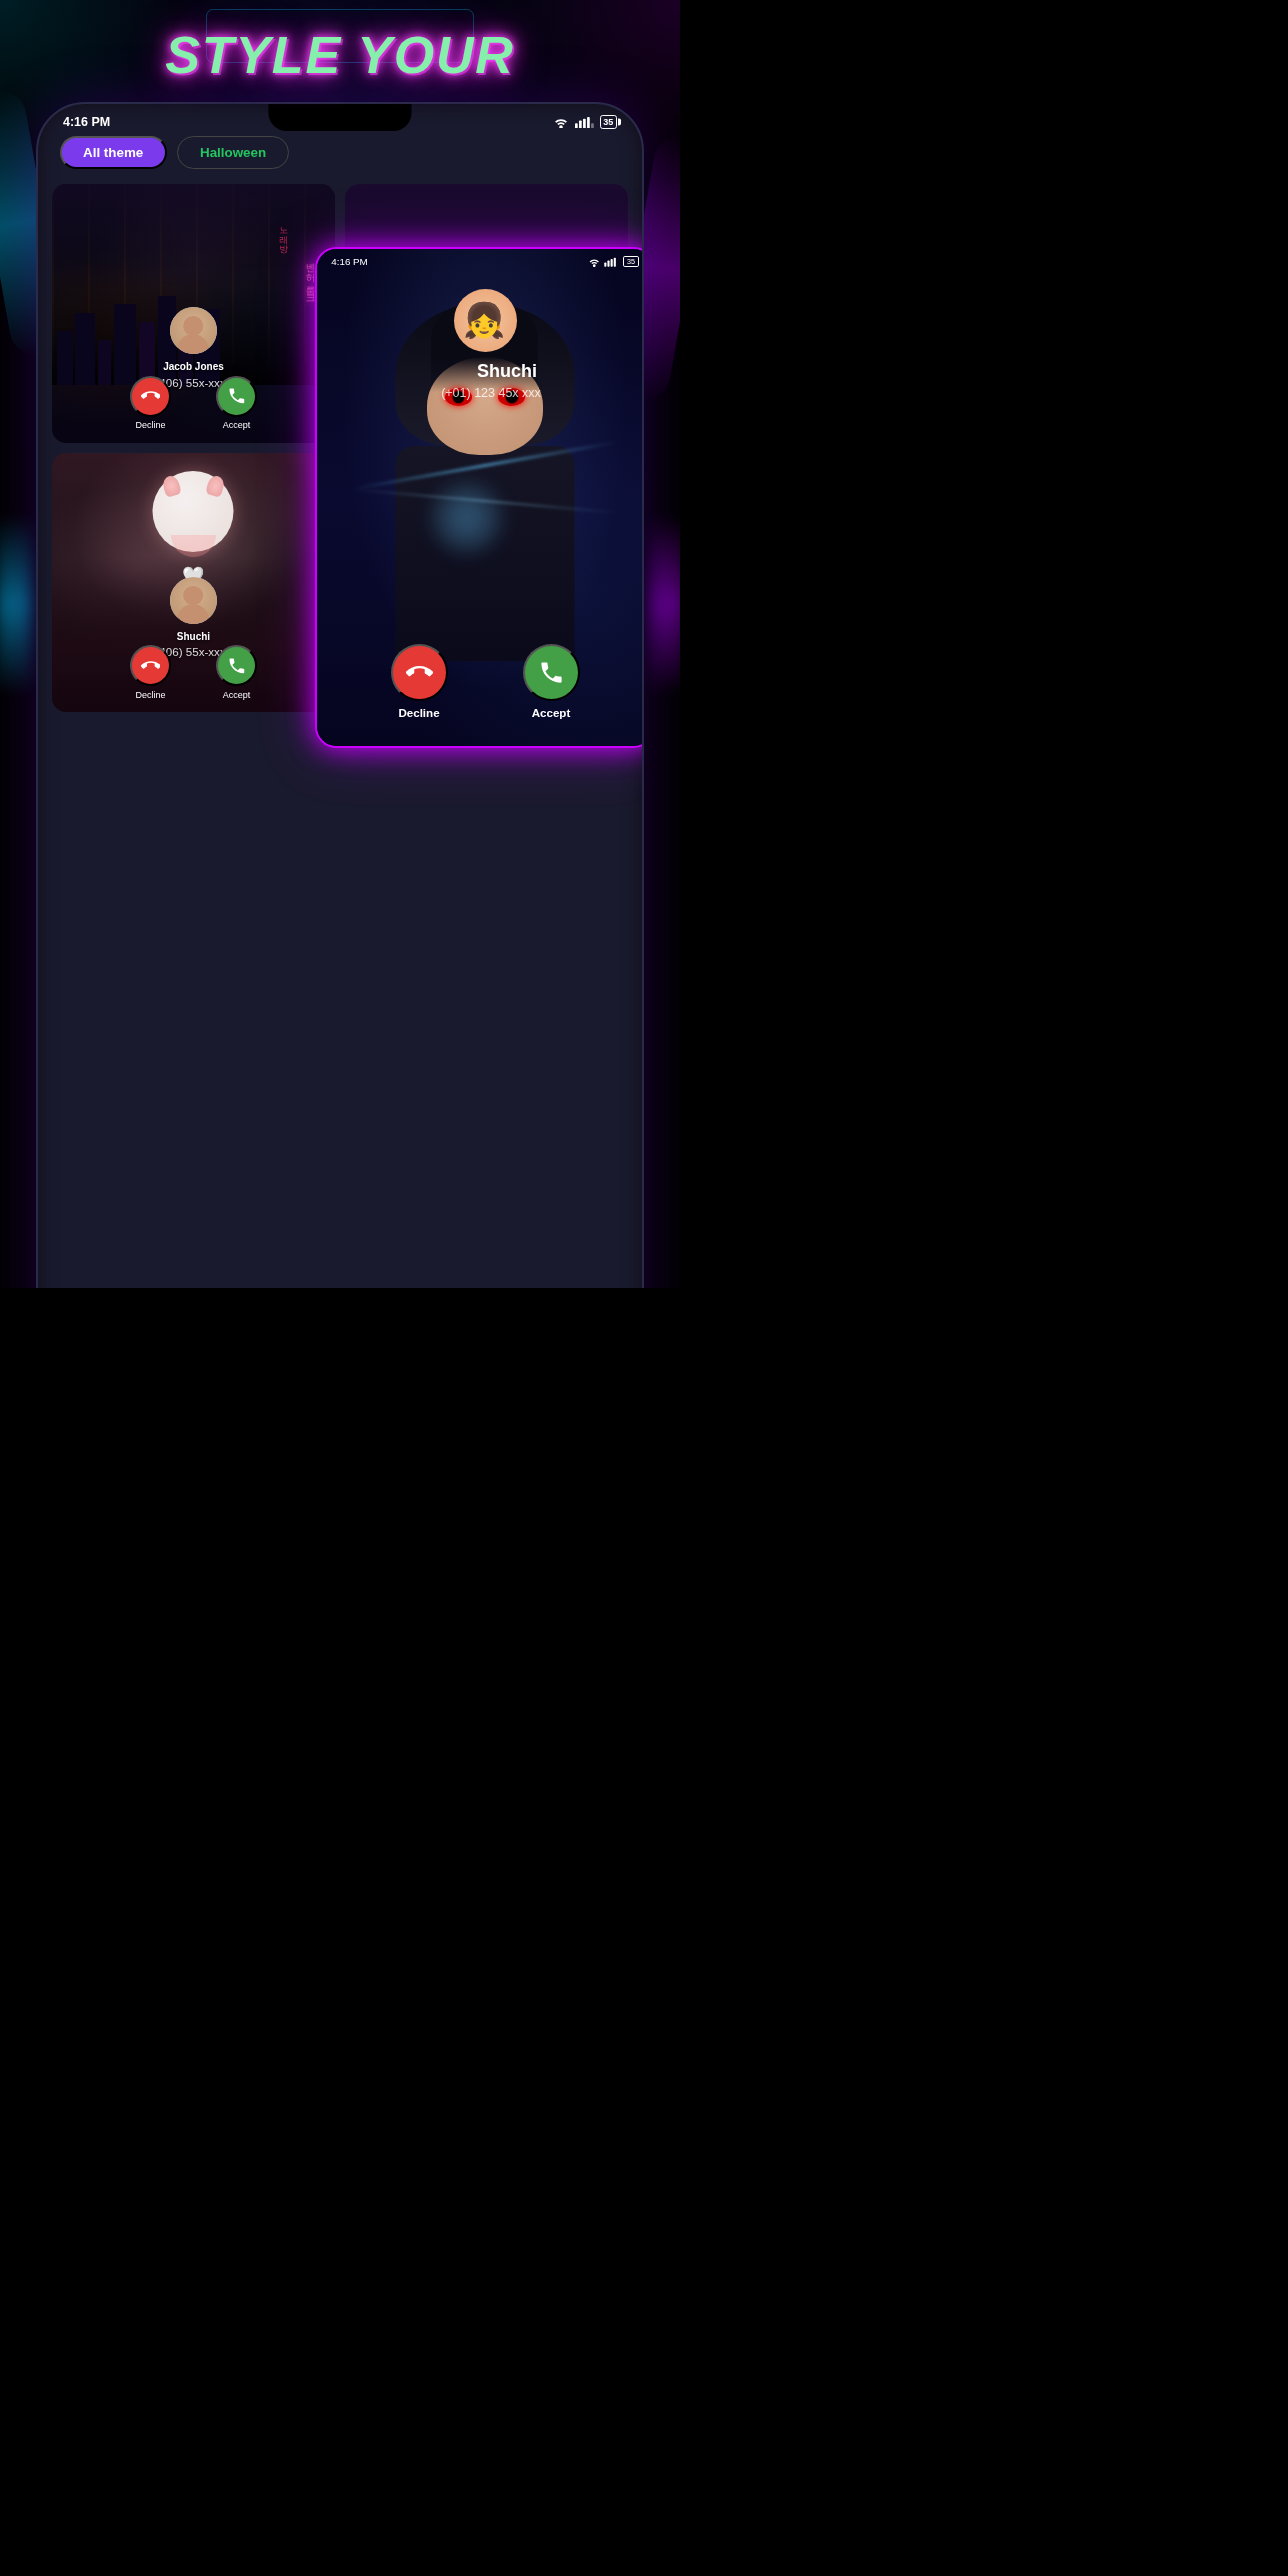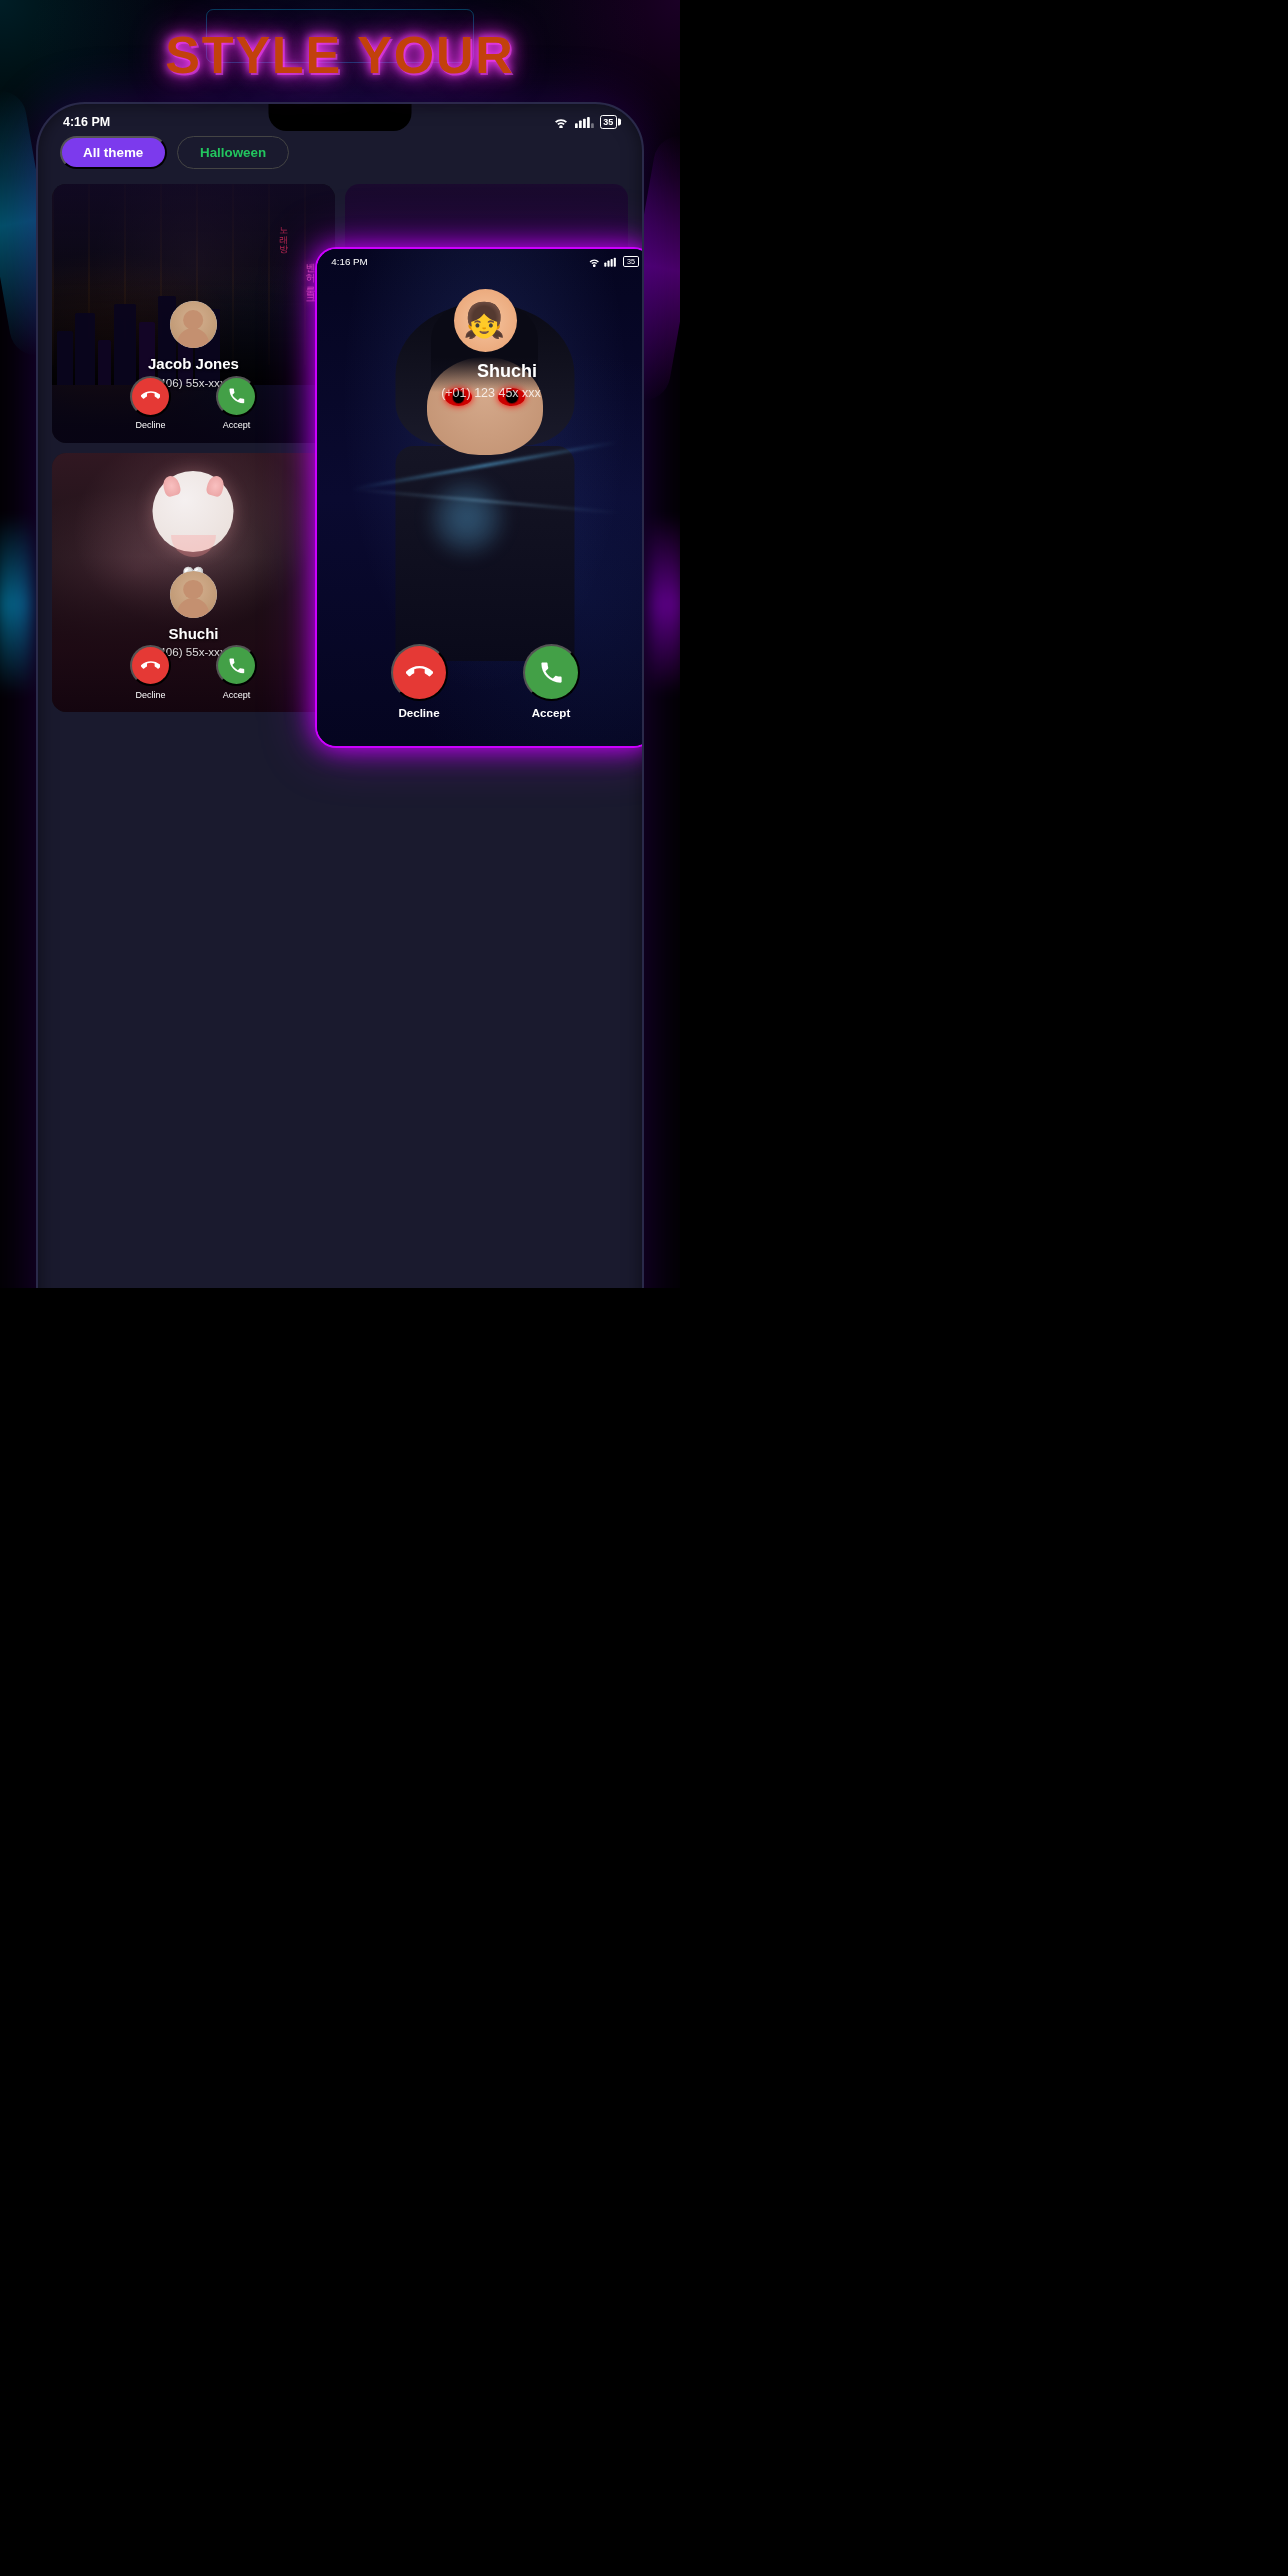--- a/index.html
+++ b/index.html
@@ -68,26 +68,27 @@
       z-index: 10;
       text-align: center;
       padding-top: 27px;
       padding-bottom: 18px;
     }
 
     .title-text {
       font-size: 52px;
       font-weight: 900;
       line-height: 1.1;
-      color: #c2410c;
+      color: #86efac;
       text-shadow:
         0 0 9px #ff40ff,
         0 0 18px #ff40ff,
         0 0 36px #cc00cc,
         1.8px 1.8px 0 rgba(255,100,255,0.5);
+      font-style: italic;
       letter-spacing: 1.8px;
     }
 
     
     .phone-container {
       position: relative;
       z-index: 5;
       margin: 0 auto;
       width: 608px;
       height: 1336px;
@@ -263,21 +264,21 @@
 
     .card-contact-info {
       position: absolute;
       bottom: 54px;
       left: 0; right: 0;
       text-align: center;
       color: #fff;
     }
 
     .contact-name {
-      font-size: 15px;
+      font-size: 10px;
       font-weight: 700;
       margin-bottom: 3.6px;
       text-shadow: 0 0.9px 2.7px rgba(0,0,0,0.8);
     }
     .contact-number {
       font-size: 11.6px;
       color: rgba(255,255,255,0.85);
       text-shadow: 0 0.9px 2.7px rgba(0,0,0,0.8);
     }
 

